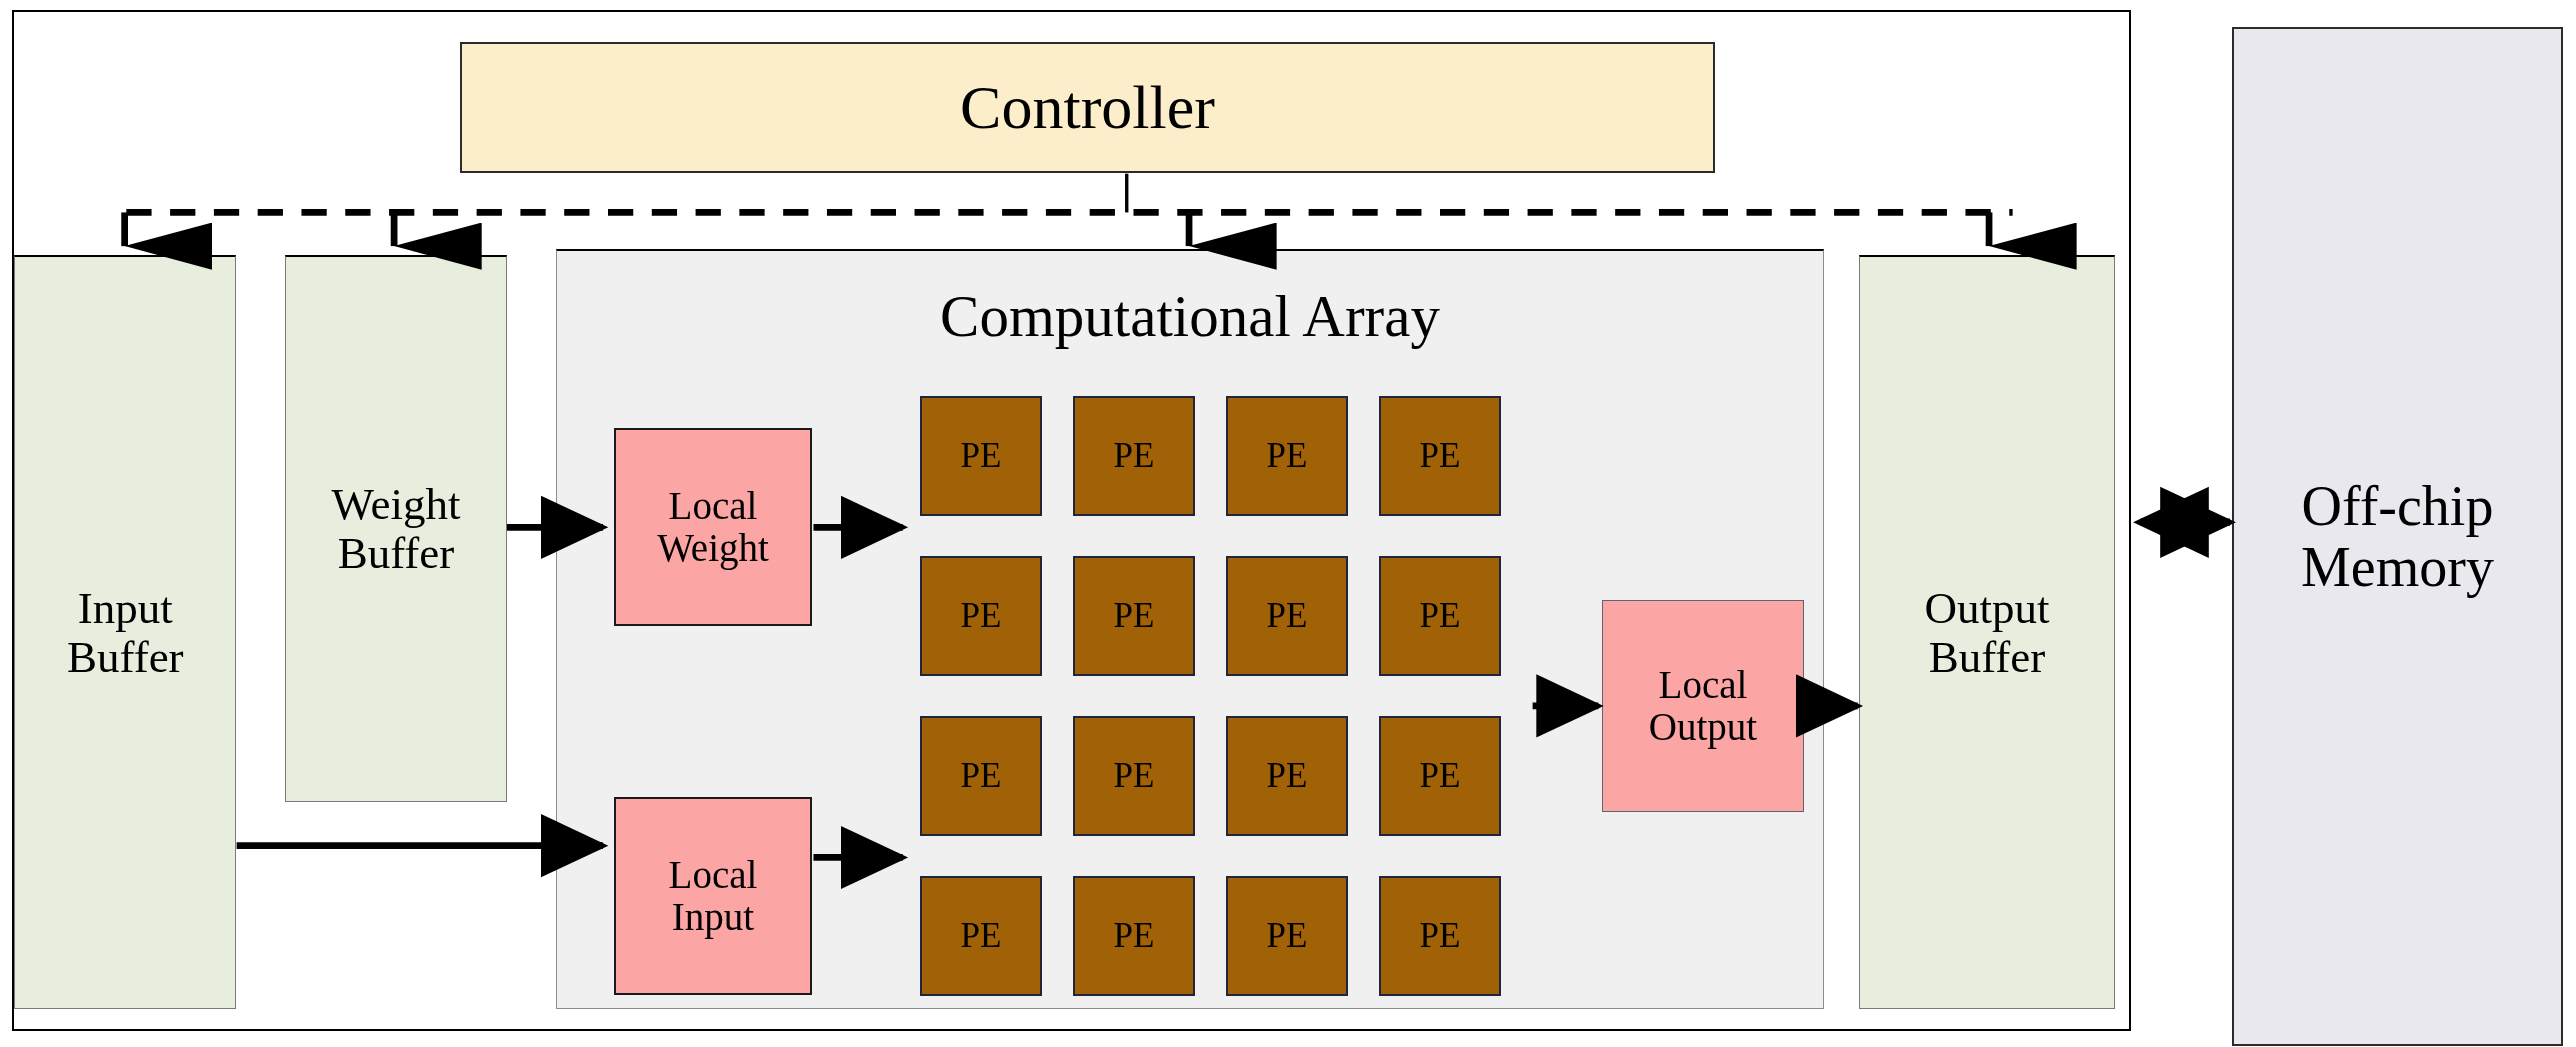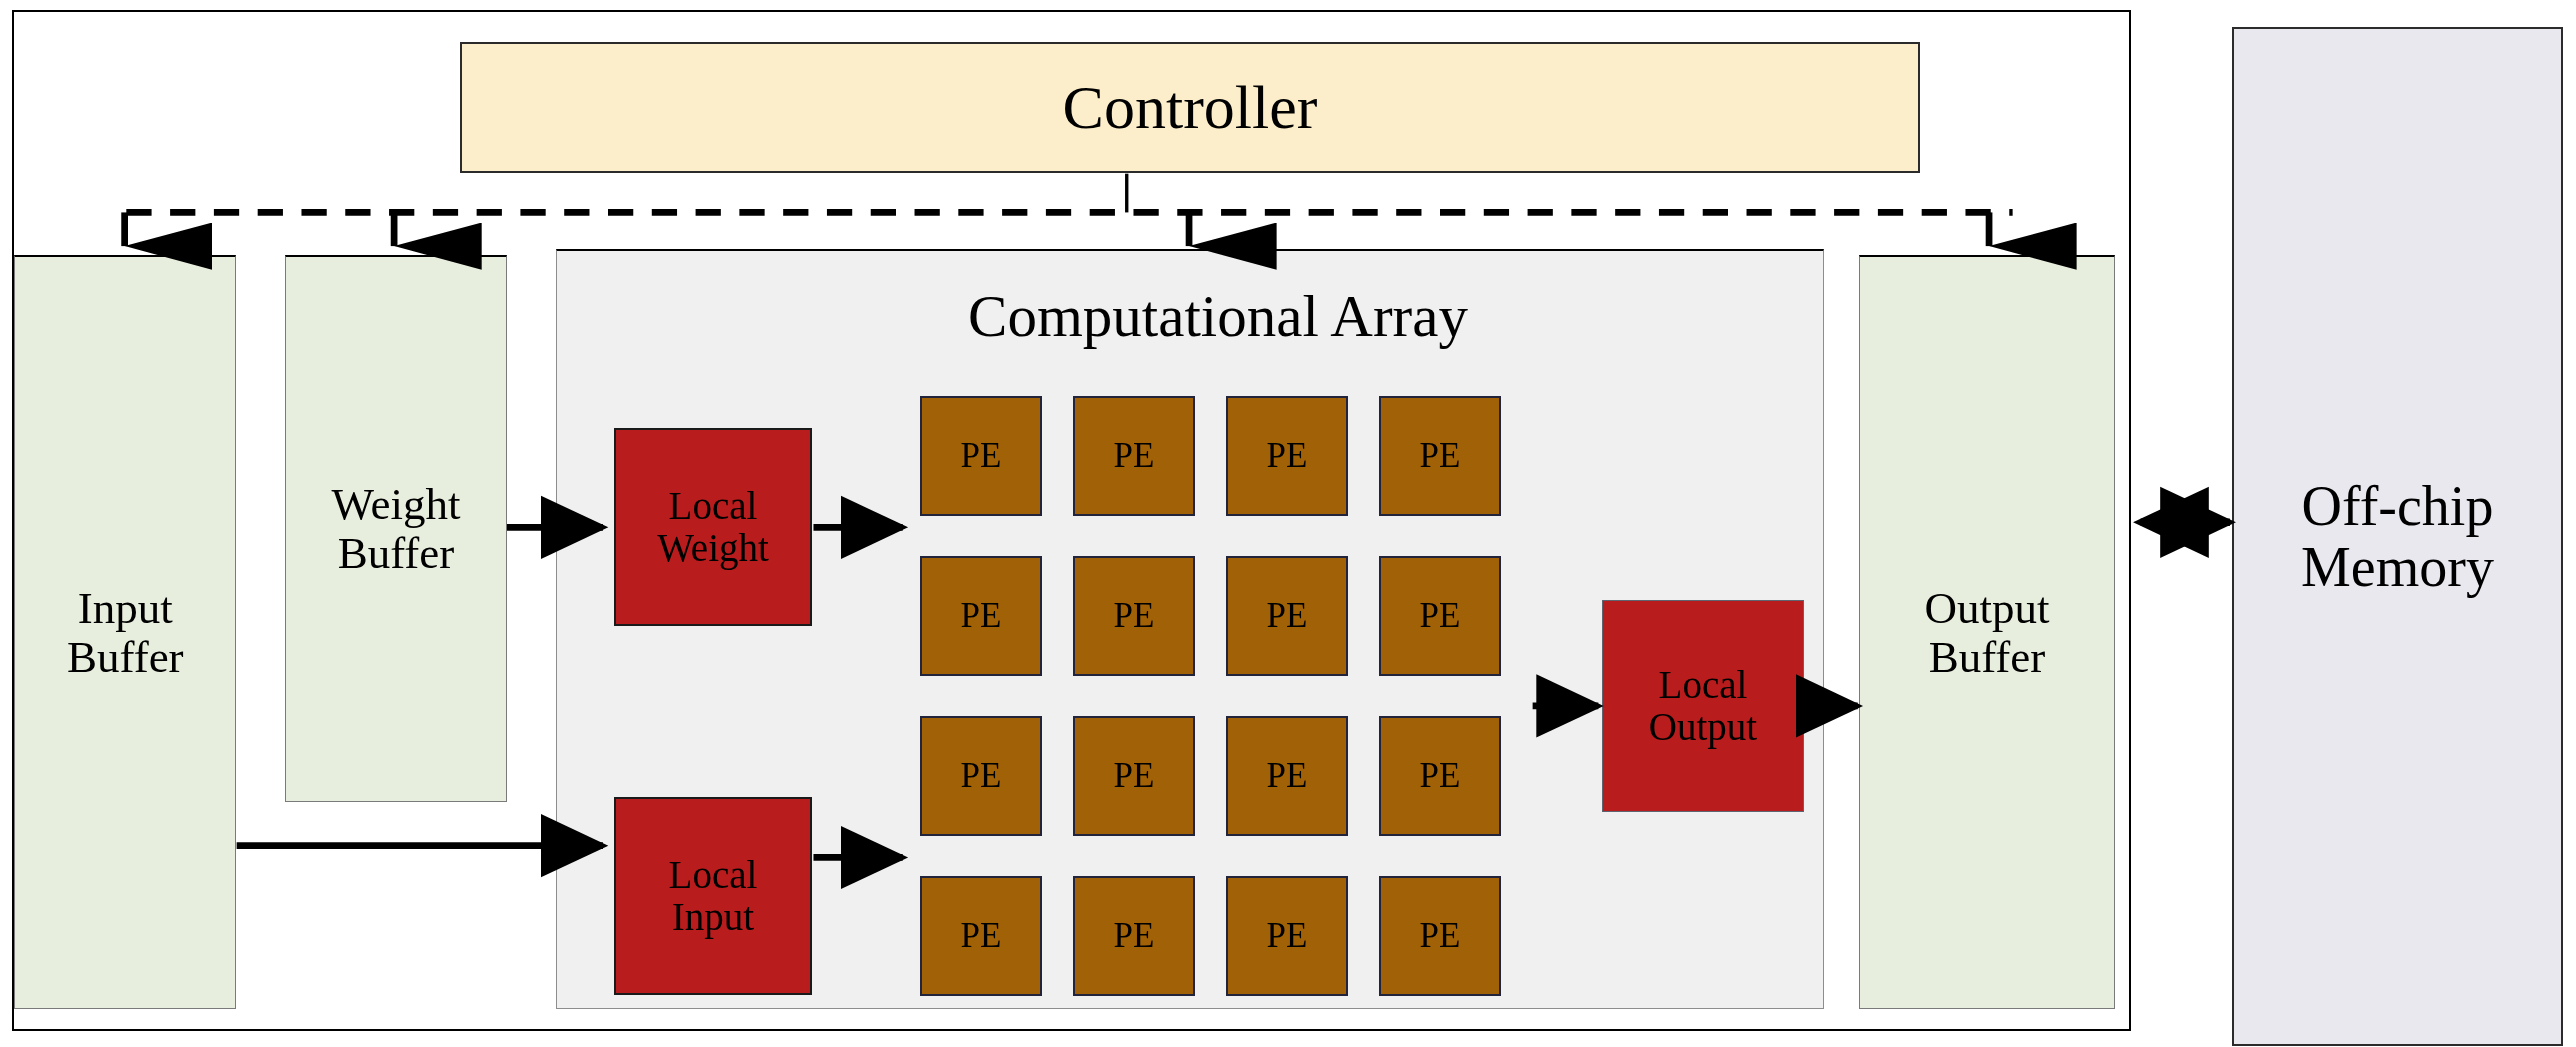--- a/index.html
+++ b/index.html
@@ -28,21 +28,21 @@
   
   #chip-outline {
     left: 11.8px; top: 10px;
     width: 2119px; height: 1021px;
     border: 2.5px solid #000000;
     background: #ffffff;
   }
   
   #controller {
     left: 460px; top: 42px;
-    width: 1460px; height: 131px;
+    width: 1255px; height: 131px;
     background: #fceecb;
     border: 2.5px solid #2b2b2b;
     font-size: 62px;
   }
   
   .buffer {
     background: #e8eedd;
     border: 1.7px solid #7a7a7a;
     border-top: 2.5px solid #000000;
     font-size: 45px;
@@ -68,25 +68,24 @@
     border-top: 2.5px solid #000000;
     display: block;
   }
   #comp-array-title {
     position: absolute;
     left: 0; top: 34px;
     width: 100%;
     text-align: center;
     font-size: 59px;
     color: #000000;
-    padding-left: 28px;
   }
   
   .local {
-    background: #b91c1c;
+    background: #fca5a5;
     border: 2.5px solid #1a1a1a;
     font-size: 39px;
   }
   #local-weight {
     left: 614px; top: 428px;
     width: 198px; height: 198px;
   }
   #local-input {
     left: 614px; top: 797px;
     width: 198px; height: 198px;

